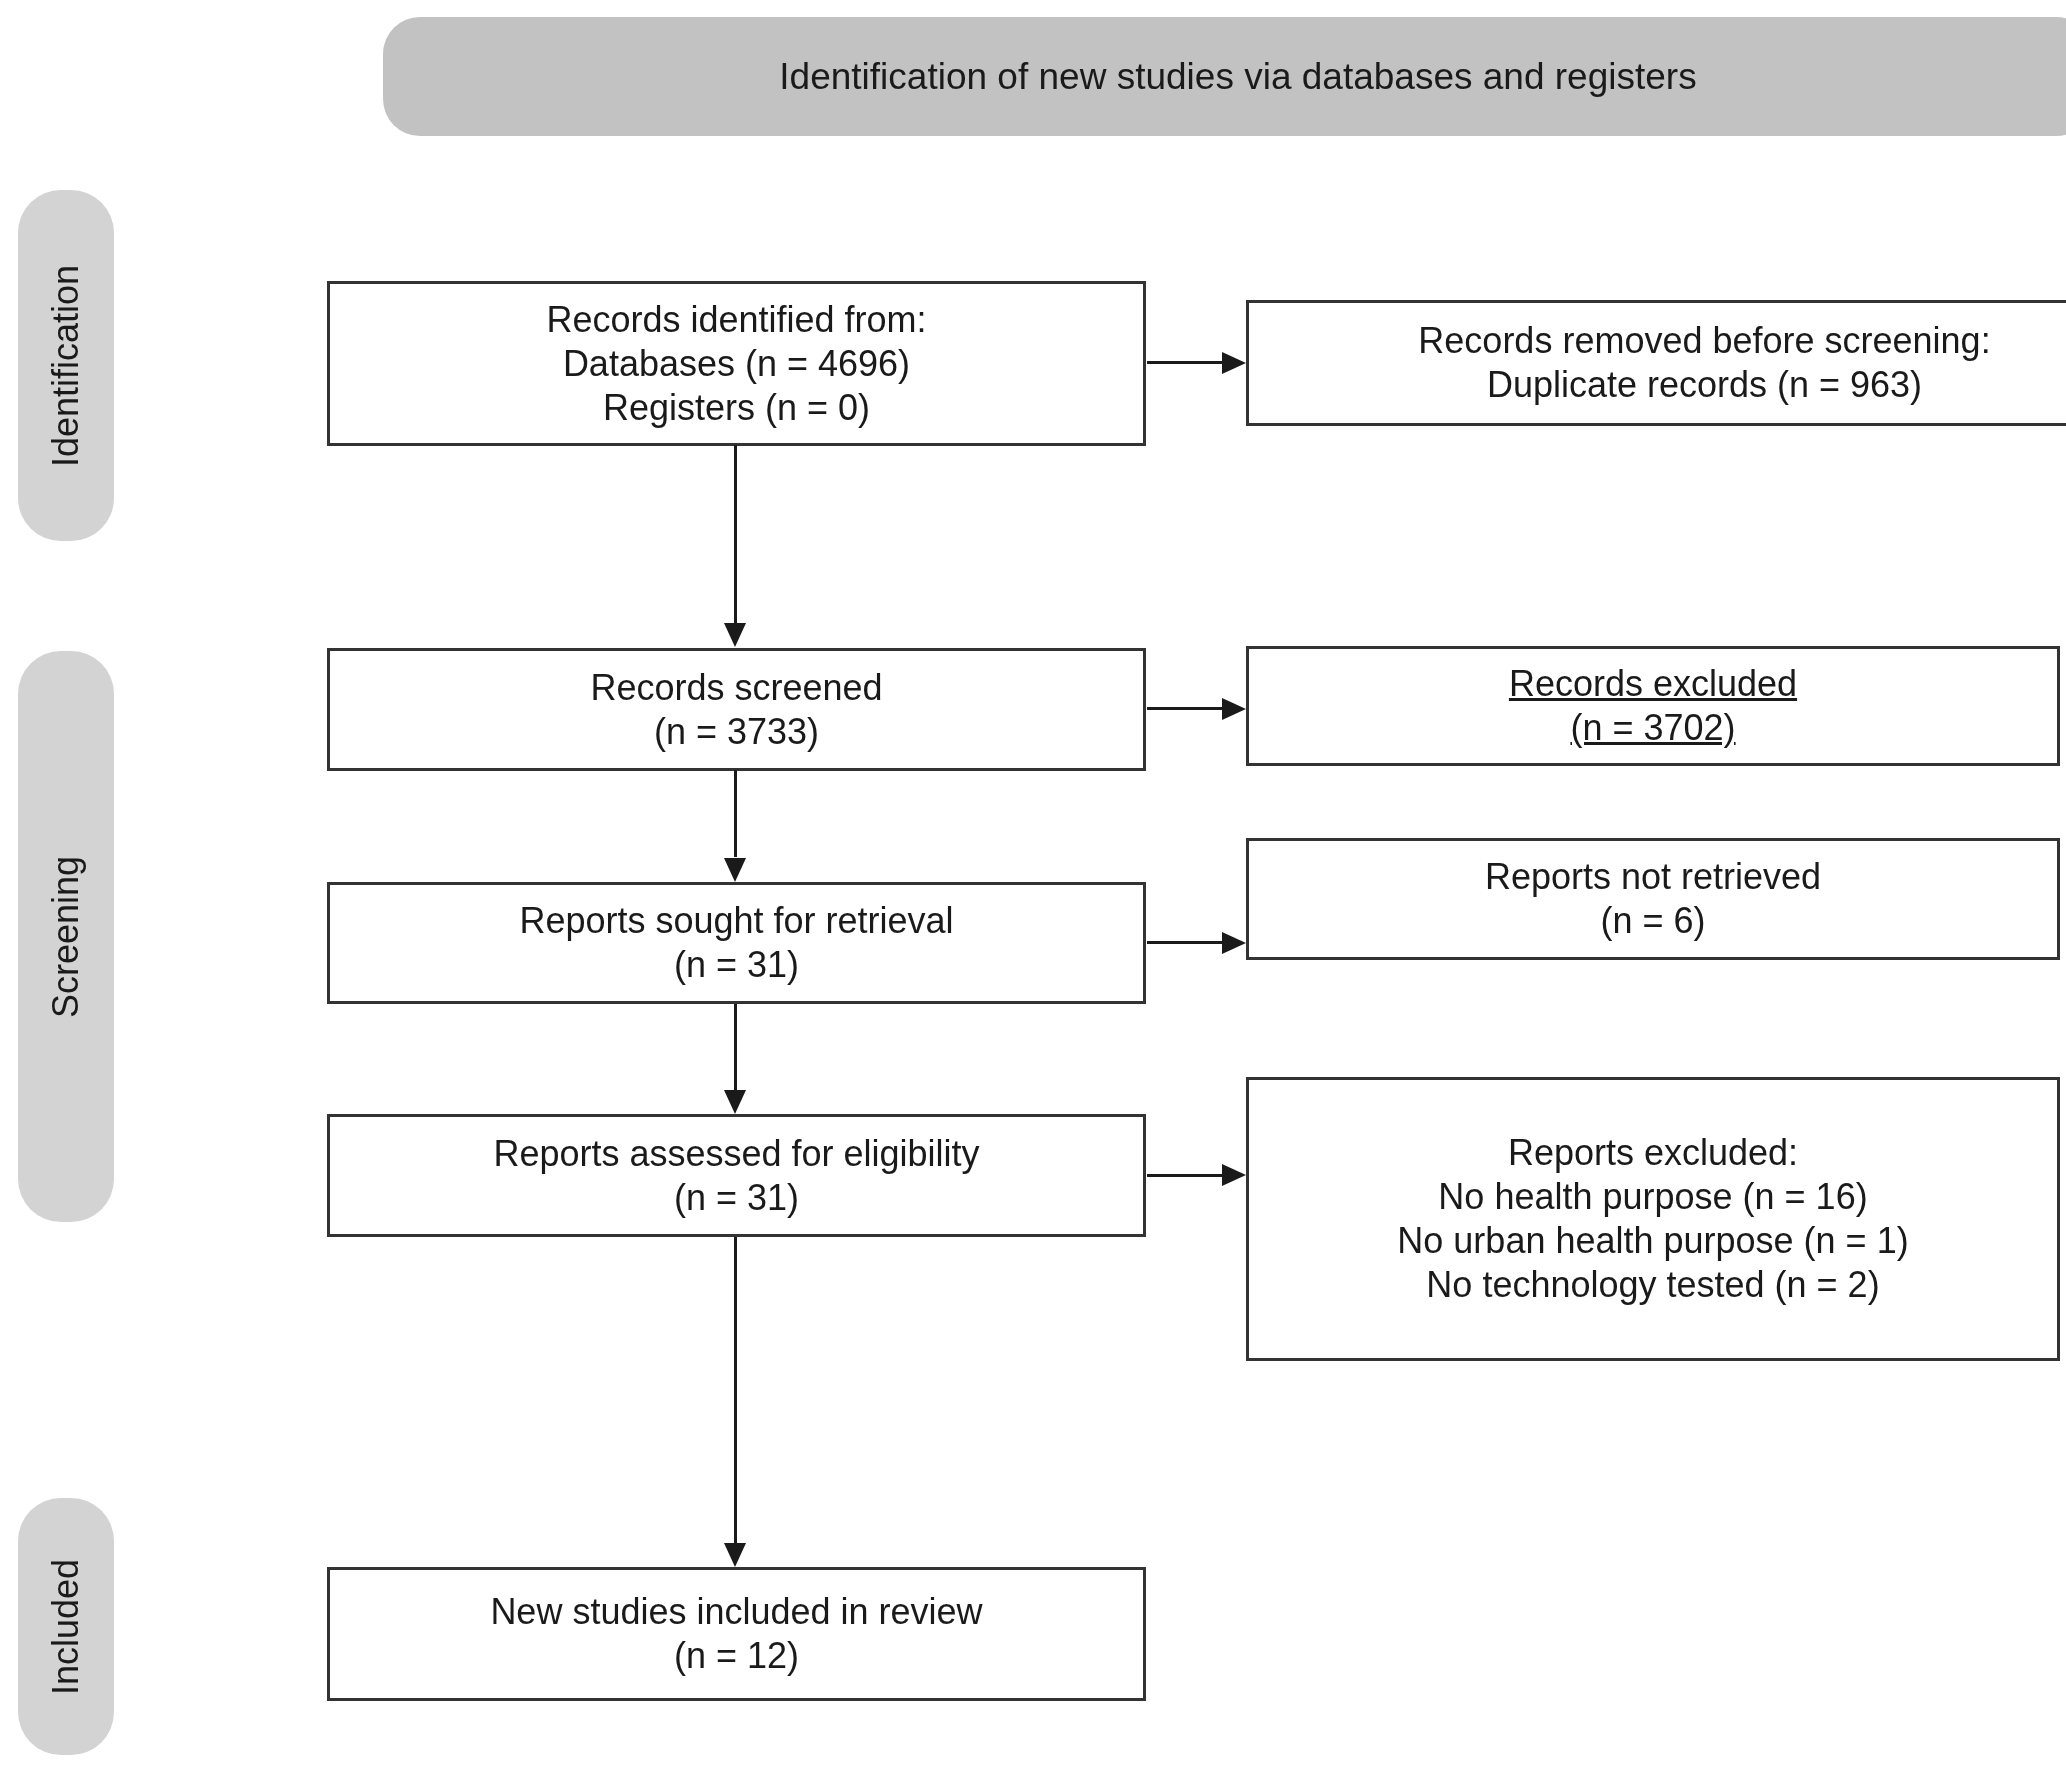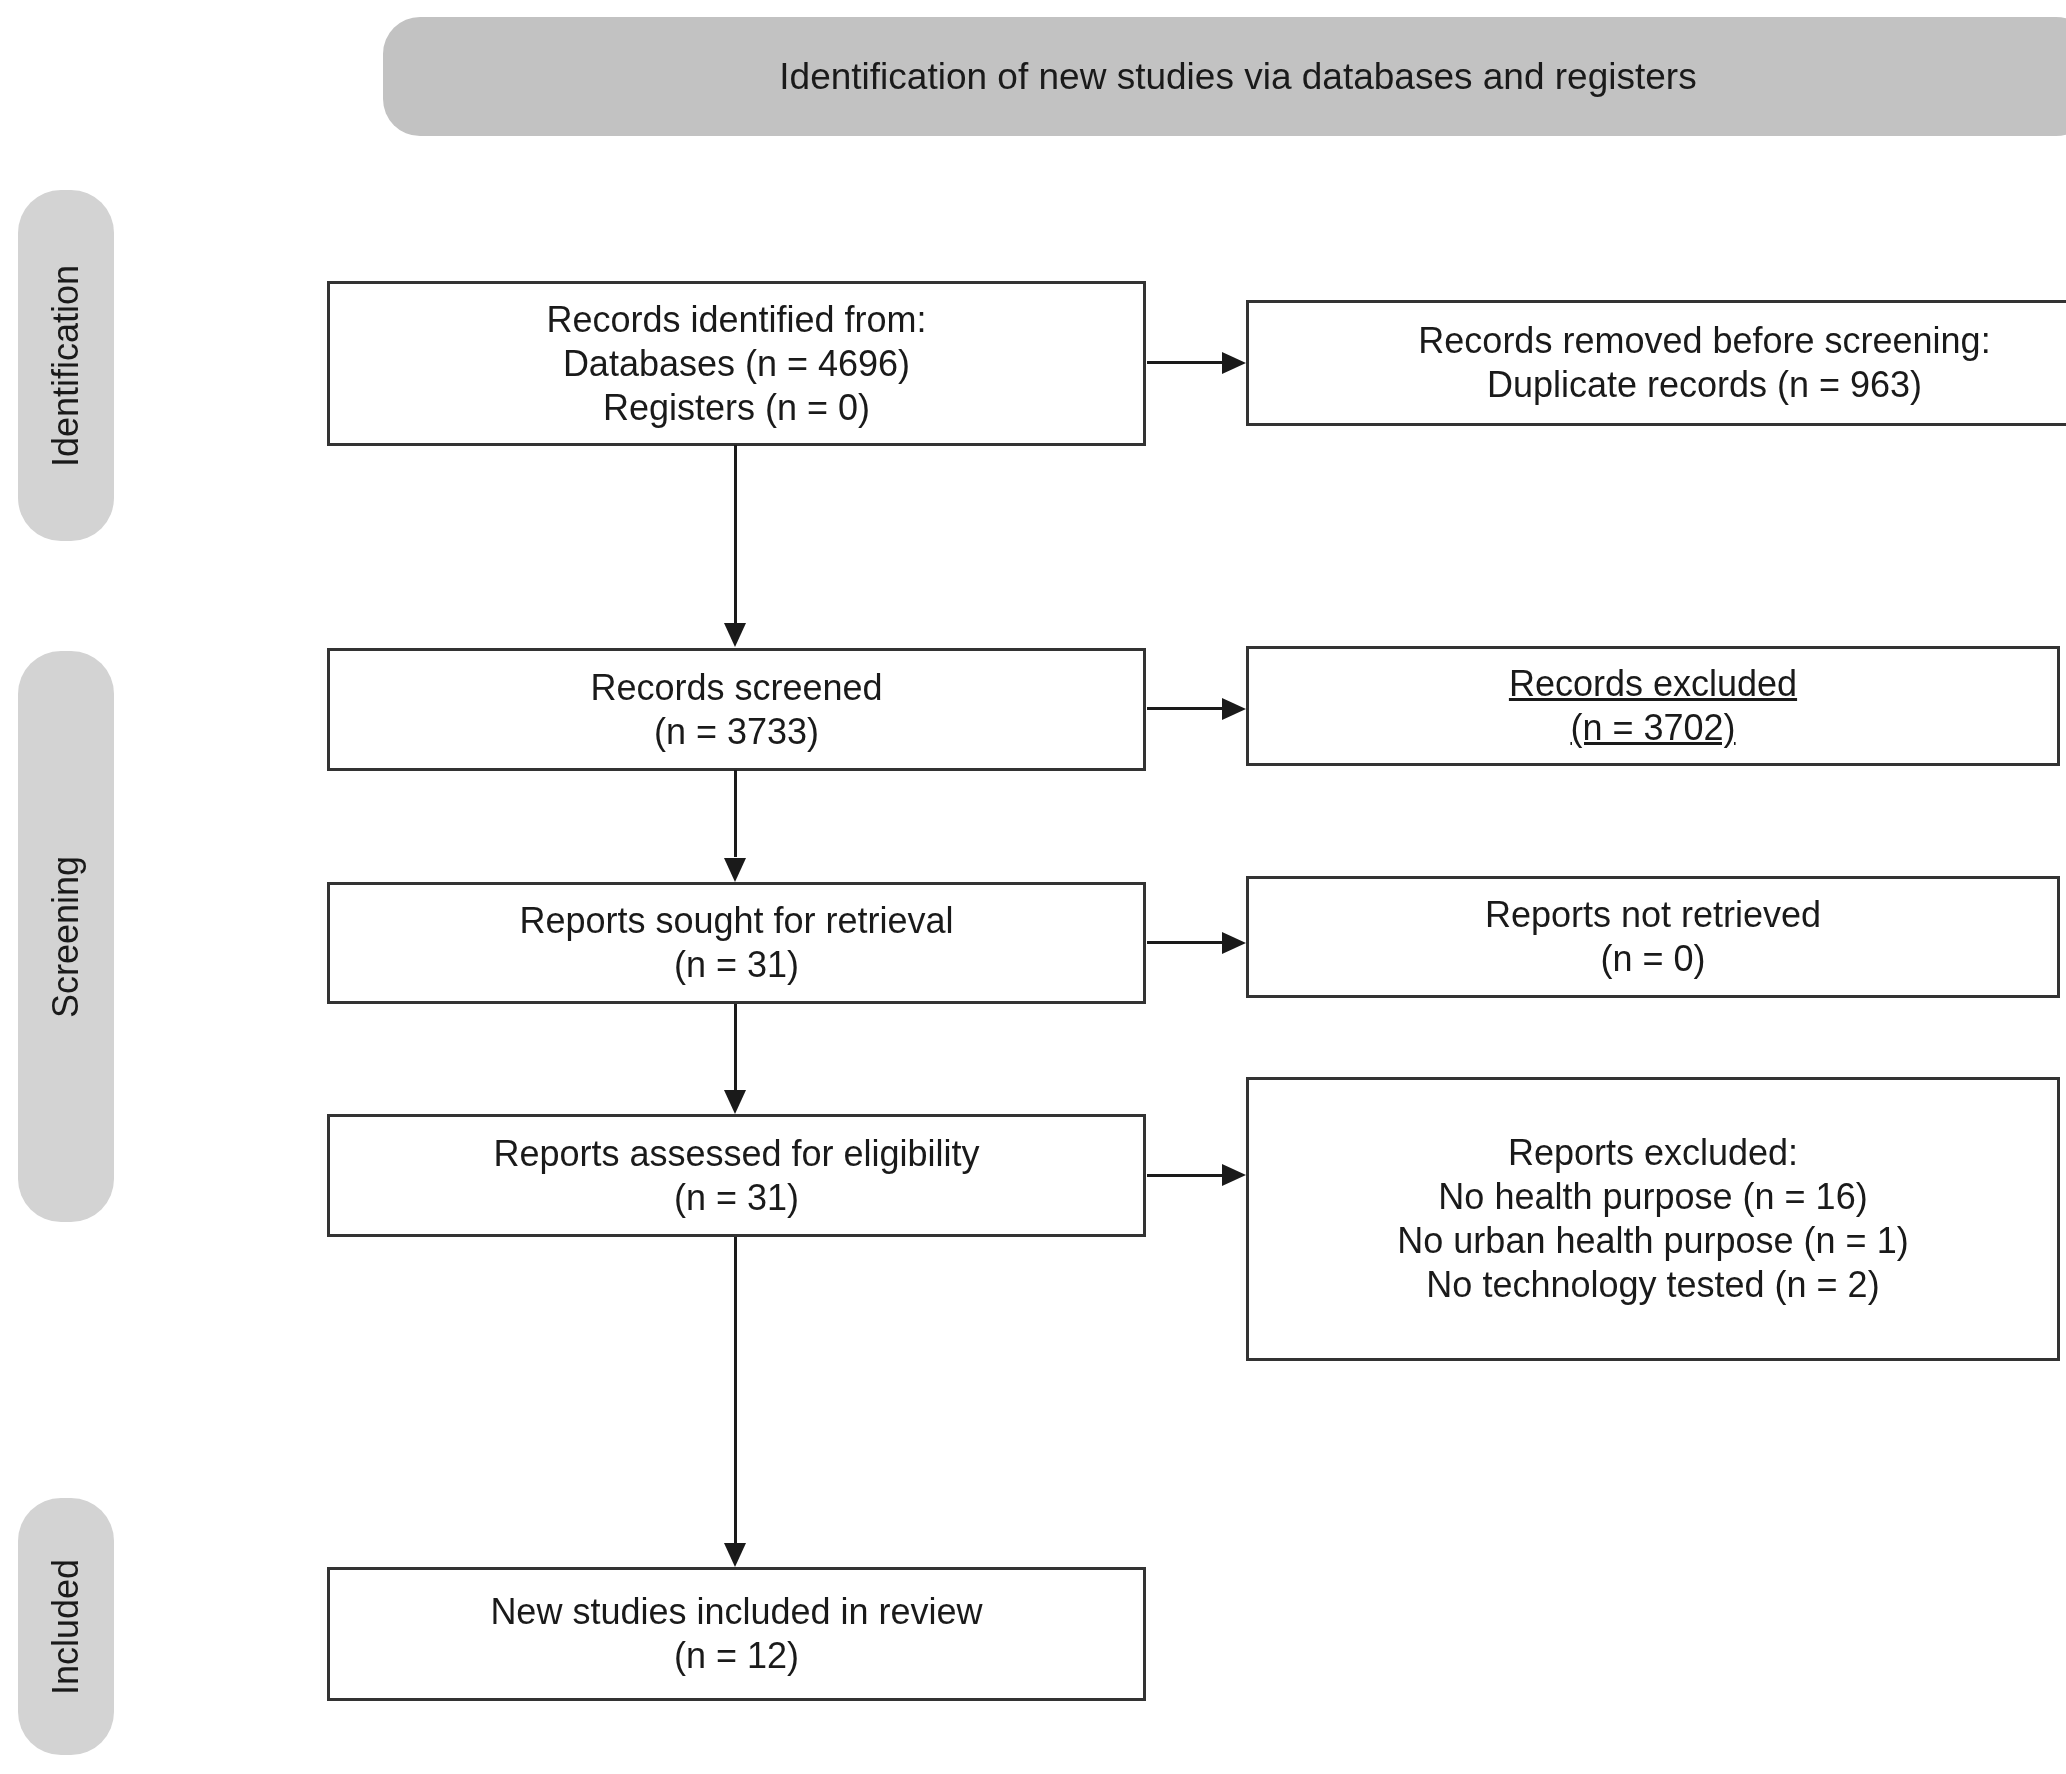--- a/index.html
+++ b/index.html
@@ -113,23 +113,23 @@
   <div class="node" style="left:1246px;top:300px;width:917px;height:126px;">
     <div>Records removed before screening:</div>
     <div>Duplicate records (n = 963)</div>
   </div>
 
   <div class="node" style="left:1246px;top:646px;width:814px;height:120px;text-decoration:underline;">
     <div>Records excluded</div>
     <div>(n = 3702)</div>
   </div>
 
-  <div class="node" style="left:1246px;top:876px;width:814px;height:122px;justify-content:center;">
+  <div class="node" style="left:1246px;top:838px;width:814px;height:122px;justify-content:center;">
     <div>Reports not retrieved</div>
-    <div>(n = 0)</div>
+    <div>(n = 6)</div>
   </div>
 
   <div class="node" style="left:1246px;top:1077px;width:814px;height:284px;">
     <div>Reports excluded:</div>
     <div>No health purpose (n = 16)</div>
     <div>No urban health purpose (n = 1)</div>
     <div>No technology tested (n = 2)</div>
   </div>
 
   <div class="vline" style="left:734px;top:445px;height:178px;"></div>

